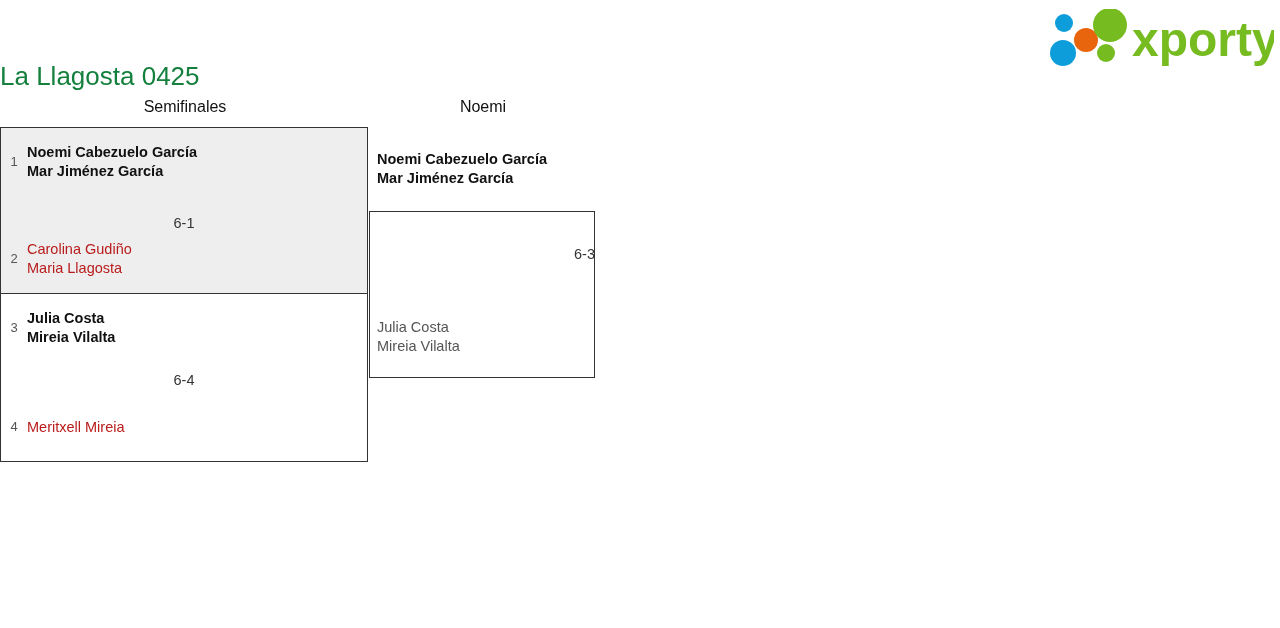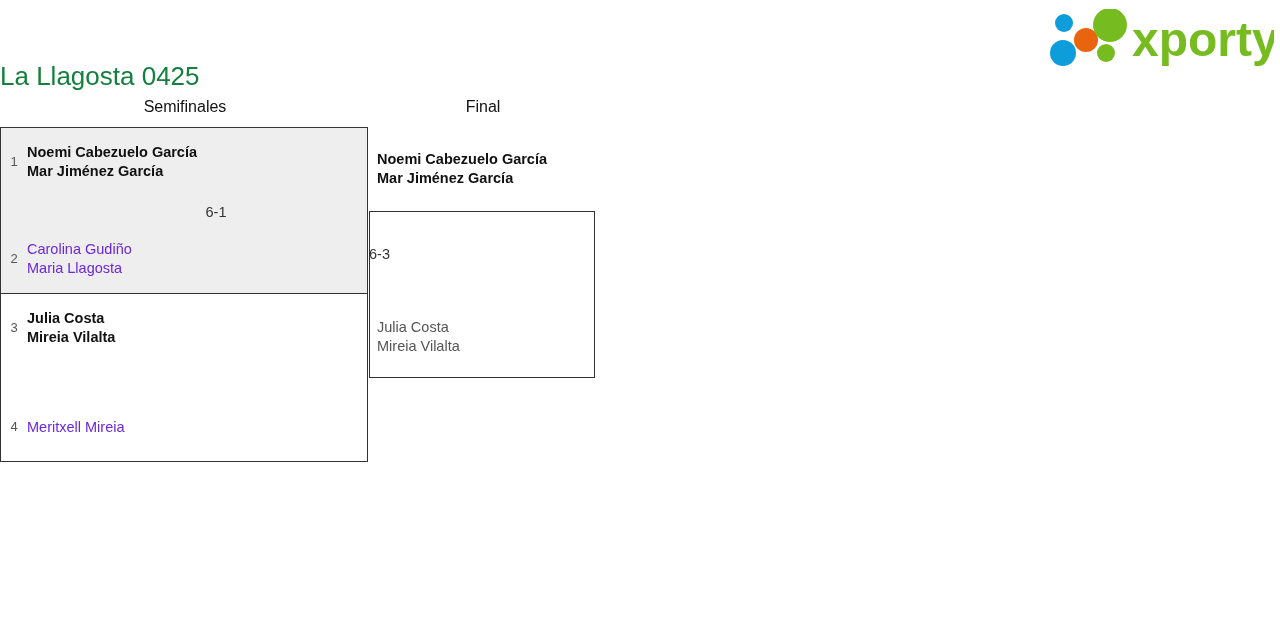--- a/index.html
+++ b/index.html
@@ -109,33 +109,33 @@
     font-weight: 400;
   }
   .team-names {
     flex: 1 1 auto;
     font-size: 14.5px;
     line-height: 19px;
   }
   .team-names .player { display: block; white-space: nowrap; }
 
   .winner .team-names { color: #111111; font-weight: bold; }
-  .loser  .team-names { color: #6d28d9; font-weight: normal; }
+  .loser  .team-names { color: #b91c1c; font-weight: normal; }
 
   
   .sf-score {
     position: absolute;
     left: 0;
     width: 368px;
     text-align: center;
     font-size: 14.5px;
     line-height: 18px;
     color: #333333;
   }
-  #sf-score-1 { top: 203px; margin-left: 32px; }
+  #sf-score-1 { top: 214px; }
   #sf-score-2 { top: 371px; }
 
   
   #final-box {
     position: absolute;
     left: 369px;
     top: 211px;
     width: 226px;
     height: 167px;
     border: 1px solid #333333;
@@ -161,21 +161,21 @@
     font-weight: normal;
   }
   #final-winner .player,
   #final-loser .player { display: block; white-space: nowrap; }
 
   #final-score {
     position: absolute;
     left: 369px;
     top: 245px;
     width: 226px;
-    text-align: left;
+    text-align: right;
     font-size: 14.5px;
     line-height: 18px;
     color: #333333;
   }
 </style>
 </head>
 <body>
 
 <div id="header">
 
@@ -194,21 +194,21 @@
       <circle cx="56" cy="44" r="9" fill="#76bc21"></circle>
 
       <text x="82" y="47" font-family="Liberation Sans, sans-serif" font-size="48" font-weight="bold" fill="#76bc21">xporty</text>
     </svg>
   </div>
 </div>
 
 <div id="bracket">
 
   <div class="round-header" id="round-header-semifinals">Semifinales</div>
-  <div class="round-header" id="round-header-final">Final</div>
+  <div class="round-header" id="round-header-final">Noemi</div>
 
   <div class="sf-match" id="sf-match-1">
 
     <div class="sf-team sf-team-top winner">
       <span class="seed">1</span>
       <span class="team-names">
         <span class="player">Noemi Cabezuelo García</span>
         <span class="player">Mar Jiménez García</span>
       </span>
     </div>
@@ -235,20 +235,21 @@
     </div>
 
     <div class="sf-team sf-team-bottom loser">
       <span class="seed">4</span>
       <span class="team-names">
         <span class="player">Meritxell Mireia</span>
       </span>
     </div>
   </div>
 
+  <div class="sf-score" id="sf-score-2">6-4</div>
 
   <div id="final-box"></div>
 
   <div id="final-winner">
     <span class="player">Noemi Cabezuelo García</span>
     <span class="player">Mar Jiménez García</span>
   </div>
 
   <div id="final-score">6-3</div>
 

